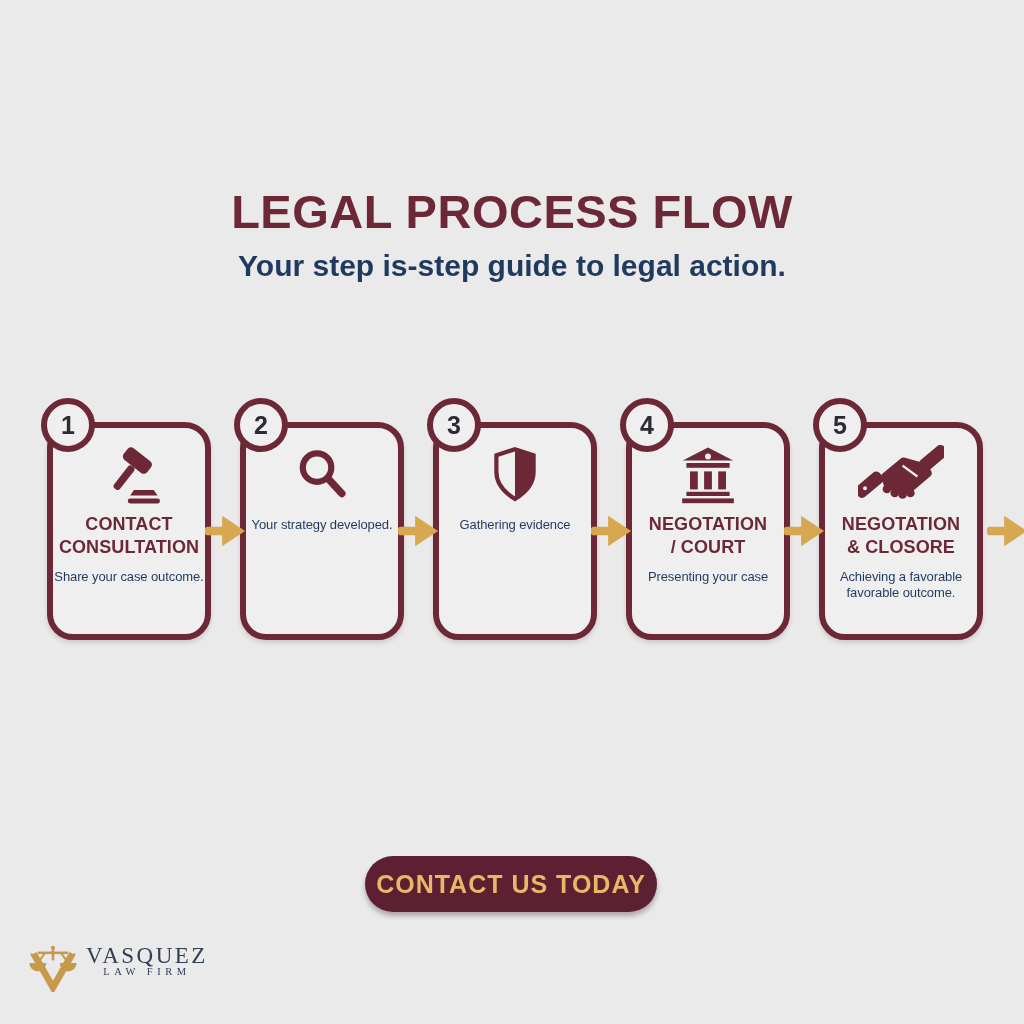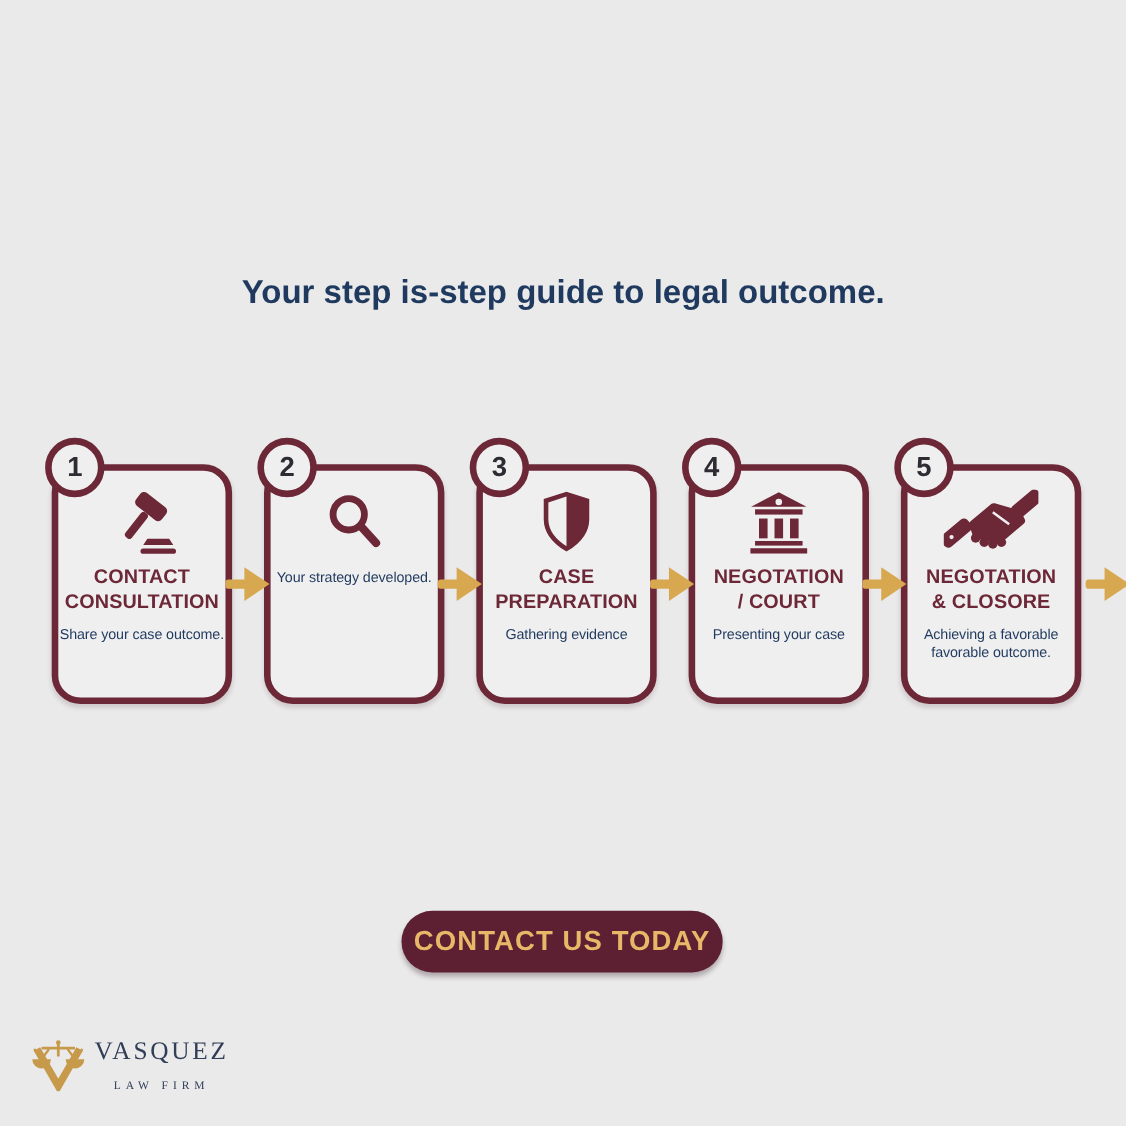--- a/index.html
+++ b/index.html
@@ -22,39 +22,40 @@
          display:flex;align-items:center;justify-content:center;
          font-size:25px;font-weight:bold;color:var(--badge-number,#2F2B33);}
   .icon{margin-top:16px;height:62px;display:flex;align-items:center;justify-content:center;}
   .card-title{margin-top:7px;font-size:18px;line-height:1.25;font-weight:bold;
               color:var(--maroon,#6D2837);letter-spacing:.1px;}
   .card-title span{display:block;}
   .card-desc{margin-top:11px;font-size:13px;line-height:1.25;letter-spacing:-.1px;
              color:var(--navy,#1F3A5E);font-weight:400;padding:0 1px;}
   .arrow{position:absolute;top:510px;width:44px;height:42px;}
   
-  .cta{position:absolute;left:365px;top:828px;width:292px;height:56px;border-radius:28px;
+  .cta{position:absolute;left:365px;top:856px;width:292px;height:56px;border-radius:28px;
        background:var(--button-bg,#5C2032);display:flex;align-items:center;justify-content:center;
        font-size:25px;font-weight:bold;letter-spacing:1px;color:var(--button-text,#E9B768);
        box-shadow:0 4px 5px rgba(40,10,20,.3);cursor:pointer;}
   
   .logo{position:absolute;left:26px;top:944px;display:flex;}
   .logo-text{margin-left:6px;display:flex;flex-direction:column;align-items:center;}
   .logo-name{font-family:"Liberation Serif",serif;font-size:23px;letter-spacing:2.5px;
              color:var(--logo-navy,#303E56);line-height:1;}
   .logo-tagline{font-family:"Liberation Serif",serif;font-size:10.5px;letter-spacing:4.5px;
-                color:var(--logo-navy,#303E56);margin-top:16px;line-height:1;}
+                color:var(--logo-navy,#303E56);margin-top:0;line-height:1;}
   svg{display:block;}
 </style>
 </head>
 <body>
 
 <div class="canvas">
 
-  <h2 class="subtitle">Your step is-step guide to legal outcome.</h2>
+  <h1 class="title">LEGAL PROCESS FLOW</h1>
+  <h2 class="subtitle">Your step is-step guide to legal action.</h2>
 
   <div class="card" style="left:47px">
     <div class="badge">
       <span>1</span>
     </div>
     <div class="icon">
       <svg width="66" height="62" viewBox="0 0 100 100">
         <g fill="#6D2837">
           <g transform="rotate(38 50 44)">
             <rect x="26" y="10" width="48" height="24" rx="7"></rect>
@@ -87,24 +88,20 @@
 
   <div class="card" style="left:433px">
     <div class="badge">
       <span>3</span>
     </div>
     <div class="icon">
       <svg width="60" height="62" viewBox="0 0 100 100">
         <path d="M50 7 L81 17 V45 C81 64 68 79 50 90 C32 79 19 64 19 45 V17 Z" fill="none" stroke="#6D2837" stroke-width="7"></path>
         <path d="M50 7 L81 17 V45 C81 64 68 79 50 90 Z" fill="#6D2837"></path>
       </svg>
-    </div>
-    <div class="card-title">
-      <span>CASE</span>
-        <span>PREPARATION</span>
     </div>
     <div class="card-desc">Gathering evidence</div>
   </div>
 
   <div class="card" style="left:626px">
     <div class="badge">
       <span>4</span>
     </div>
     <div class="icon">
       <svg width="60" height="62" viewBox="0 0 100 100">

